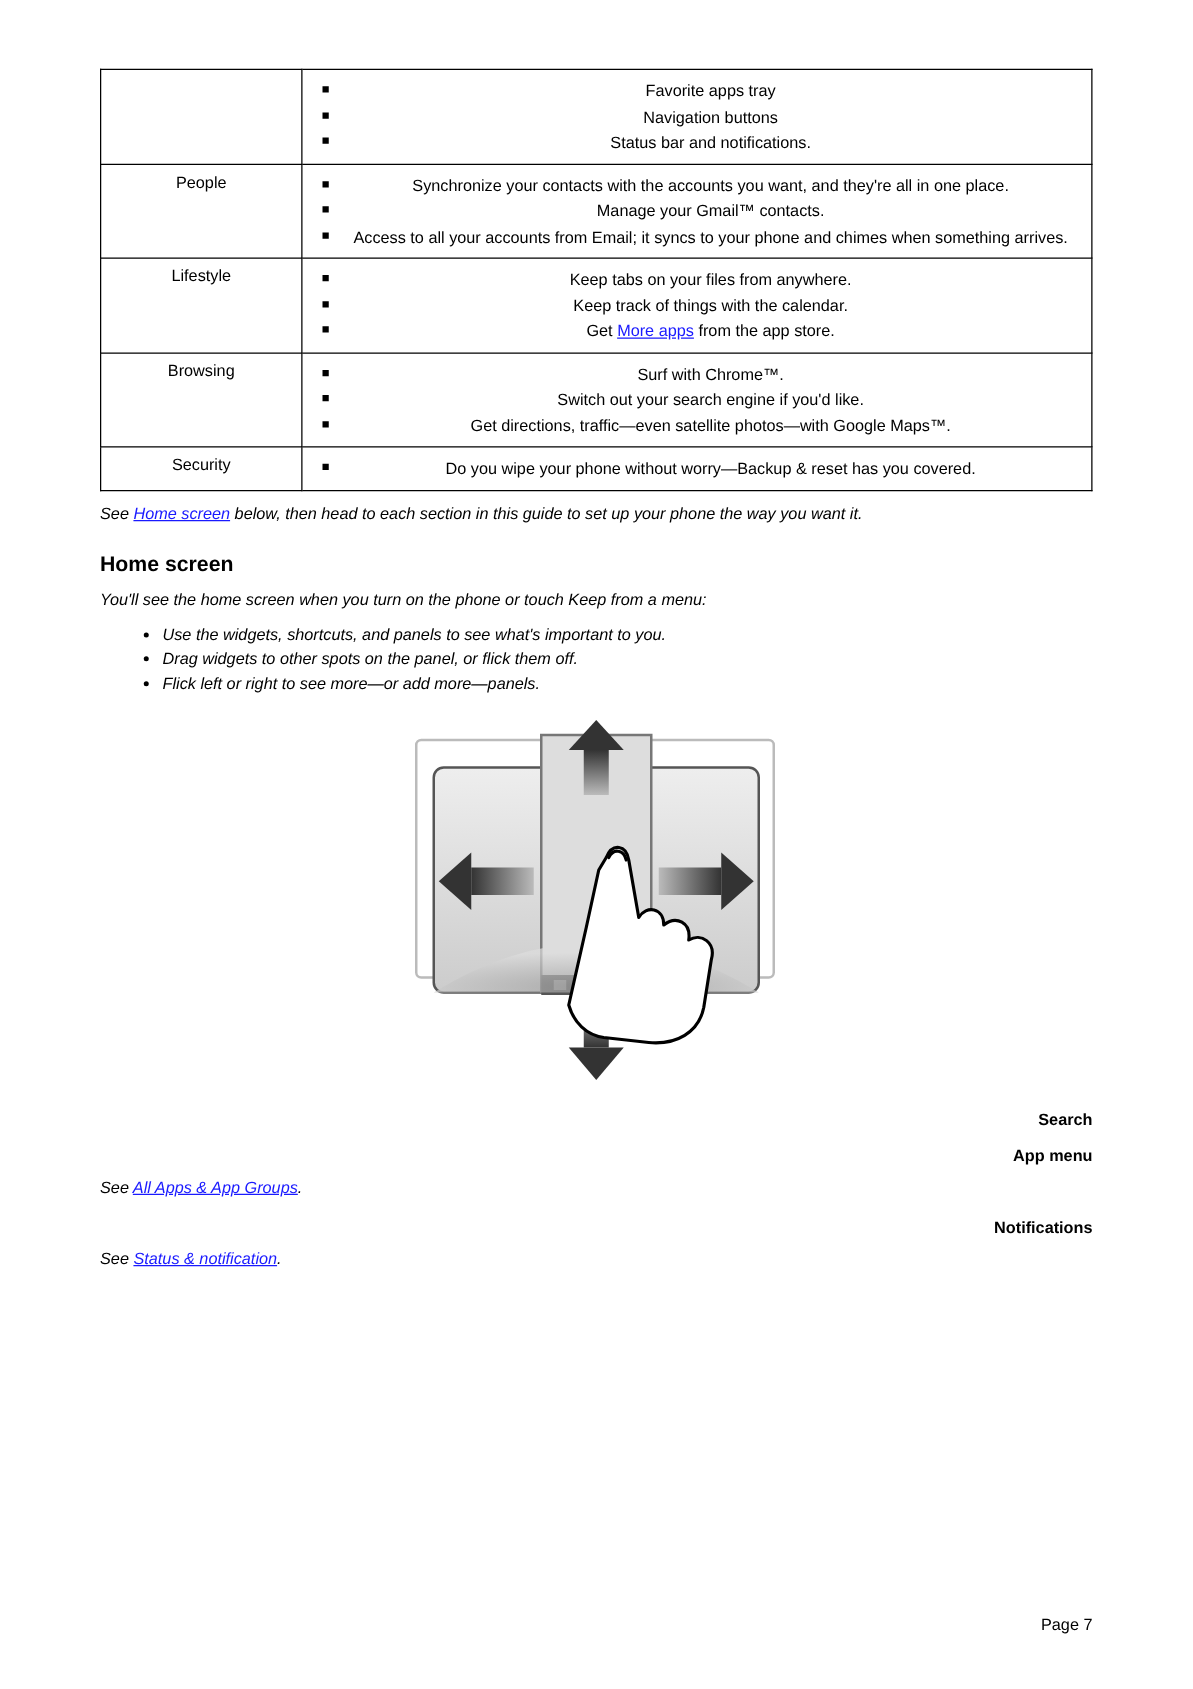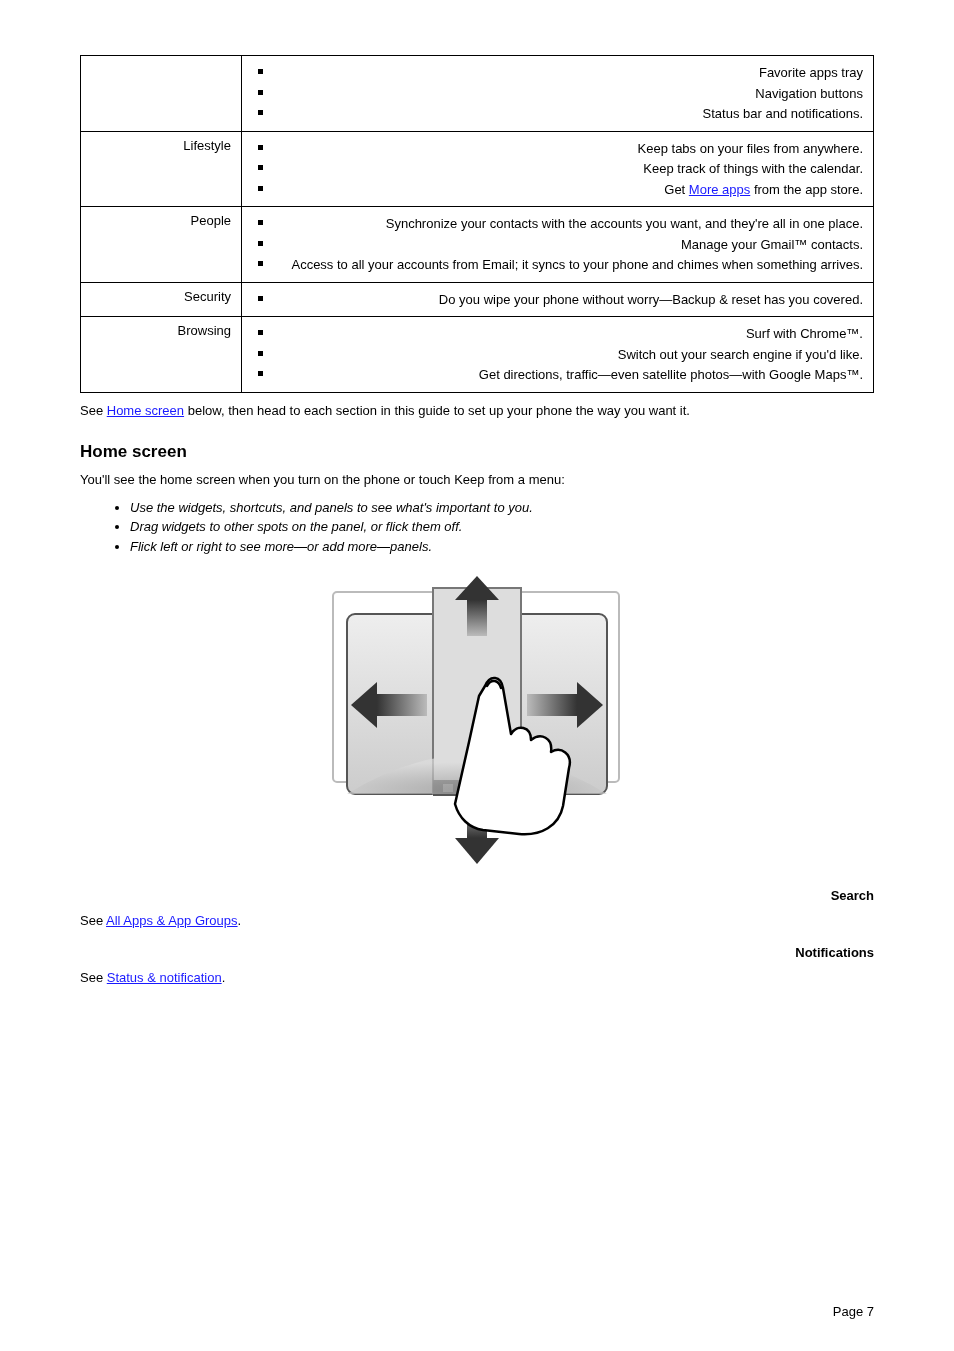--- a/index.html
+++ b/index.html
@@ -1,83 +1,83 @@
 <!DOCTYPE html>
 <html><head>
 <meta charset="utf-8">
 <style>
   html,body{margin:0;padding:0;background:#fff;font-family:Arial,Helvetica,sans-serif;color:#000;}
   .page{width:954px;height:1351px;position:relative;box-sizing:border-box;padding:55px 80px 60px 80px;}
   
   table{border-collapse:collapse;width:100%;}
-  th,td{border:1px solid #000;vertical-align:top;padding:6px 10px;font-size:13px;font-weight:normal;text-align:right;}
+  th,td{border:1px solid #000;vertical-align:top;padding:6px 10px;font-size:13px;font-weight:normal;text-align:center;}
   td.label{width:140px;}
   ul.sq{list-style:none;margin:0;padding:0;}
   ul.sq>li{position:relative;padding-left:22px;line-height:1.5;margin:1px 0;}
   ul.sq>li::before{content:"";position:absolute;left:6px;top:6px;width:5px;height:5px;background:#000;}
   a.link{color:#1a1aff;text-decoration:underline;}
-  p{font-size:13px;line-height:1.5;margin:8px 0;}
+  p{font-size:13px;line-height:1.5;margin:8px 0;font-style:italic;}
   h2{font-size:17px;font-weight:bold;margin:22px 0 8px 0;}
   h3{font-size:13px;font-weight:bold;margin:14px 0 6px 0;text-align:right;}
   ul.round{list-style:disc;margin:4px 0 6px 50px;padding:0;font-size:13px;font-style:italic;}
   ul.round>li{line-height:1.5;}
   .ill{display:block;margin:18px auto 8px auto;}
-  .pgnum{position:absolute;right:80px;bottom:32px;font-size:13px;}
+  .pgnum{position:absolute;right:80px;bottom:44px;font-size:13px;}
 </style>
 </head>
 <body>
 <div class="page">
 
 <table>
   <tbody>
     <tr>
       <td class="label"></td>
       <td>
         <ul class="sq">
           <li>Favorite apps tray</li>
           <li>Navigation buttons</li>
           <li>Status bar and notifications.</li>
         </ul>
       </td>
     </tr>
     <tr>
+      <td class="label">People</td>
+      <td>
+        <ul class="sq">
+          <li>Synchronize your contacts with the accounts you want, and they're all in one place.</li>
+          <li>Manage your Gmail™ contacts.</li>
+          <li>Access to all your accounts from Email; it syncs to your phone and chimes when something arrives.</li>
+        </ul>
+      </td>
+    </tr>
+    <tr>
       <td class="label">Lifestyle</td>
       <td>
         <ul class="sq">
           <li>Keep tabs on your files from anywhere.</li>
           <li>Keep track of things with the calendar.</li>
           <li><span>Get </span><a class="link" href="#">More apps</a><span> from the app store.</span></li>
         </ul>
       </td>
     </tr>
     <tr>
-      <td class="label">People</td>
+      <td class="label">Browsing</td>
       <td>
         <ul class="sq">
-          <li>Synchronize your contacts with the accounts you want, and they're all in one place.</li>
-          <li>Manage your Gmail™ contacts.</li>
-          <li>Access to all your accounts from Email; it syncs to your phone and chimes when something arrives.</li>
+          <li>Surf with Chrome™.</li>
+          <li>Switch out your search engine if you'd like.</li>
+          <li>Get directions, traffic—even satellite photos—with Google Maps™.</li>
         </ul>
       </td>
     </tr>
     <tr>
       <td class="label">Security</td>
       <td>
         <ul class="sq">
           <li>Do you wipe your phone without worry—Backup &amp; reset has you covered.</li>
-        </ul>
-      </td>
-    </tr>
-    <tr>
-      <td class="label">Browsing</td>
-      <td>
-        <ul class="sq">
-          <li>Surf with Chrome™.</li>
-          <li>Switch out your search engine if you'd like.</li>
-          <li>Get directions, traffic—even satellite photos—with Google Maps™.</li>
         </ul>
       </td>
     </tr>
   </tbody>
 </table>
 
 <p>
   <span>See </span><a class="link" href="#">Home screen</a><span> below, then head to each section in this guide to set up your phone the way you want it.</span>
 </p>
 
@@ -162,20 +162,21 @@
              C172 254 162 244 158 230
              L172 168
              L182 122 Z"></path>
 
     <path d="M190 112 C194 104 202 106 204 114" fill="none"></path>
   </g>
 </svg>
 
 <h3>Search</h3>
 
+<h3>App menu</h3>
 <p>
   <span>See </span><a class="link" href="#">All Apps &amp; App Groups</a><span>.</span>
 </p>
 
 <h3>Notifications</h3>
 <p>
   <span>See </span><a class="link" href="#">Status &amp; notification</a><span>.</span>
 </p>
 
 <div class="pgnum">Page 7</div>

